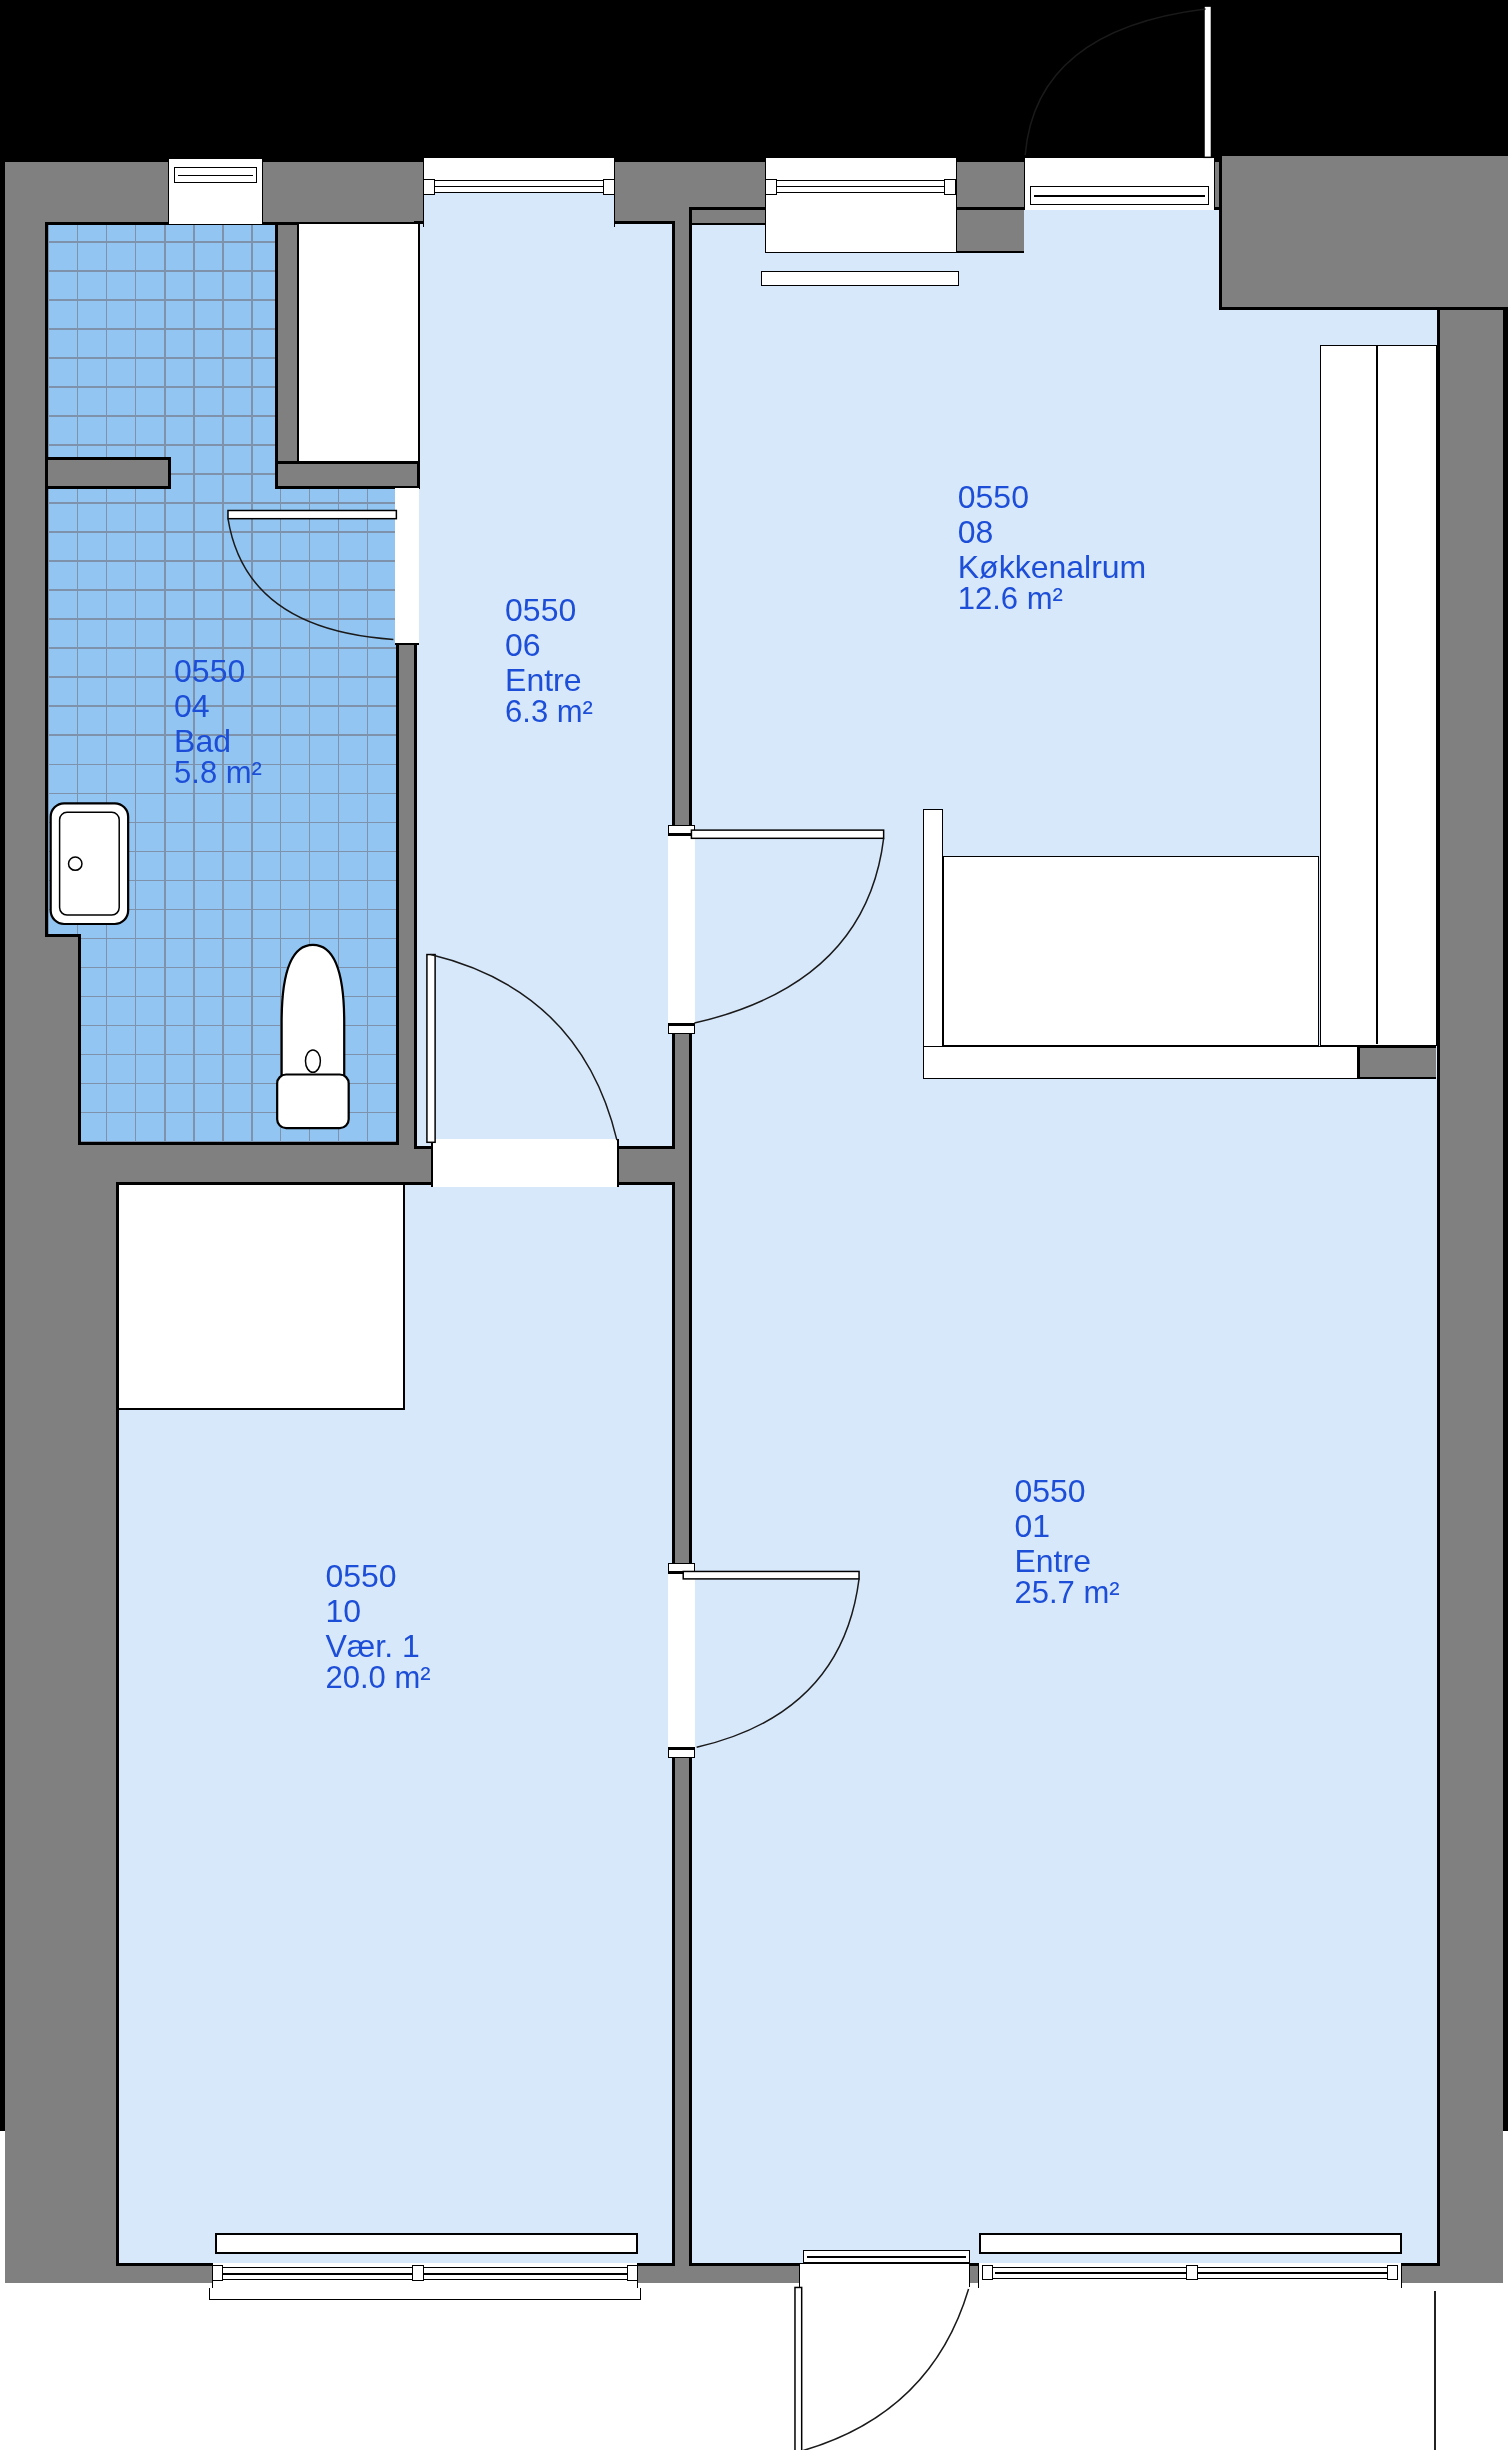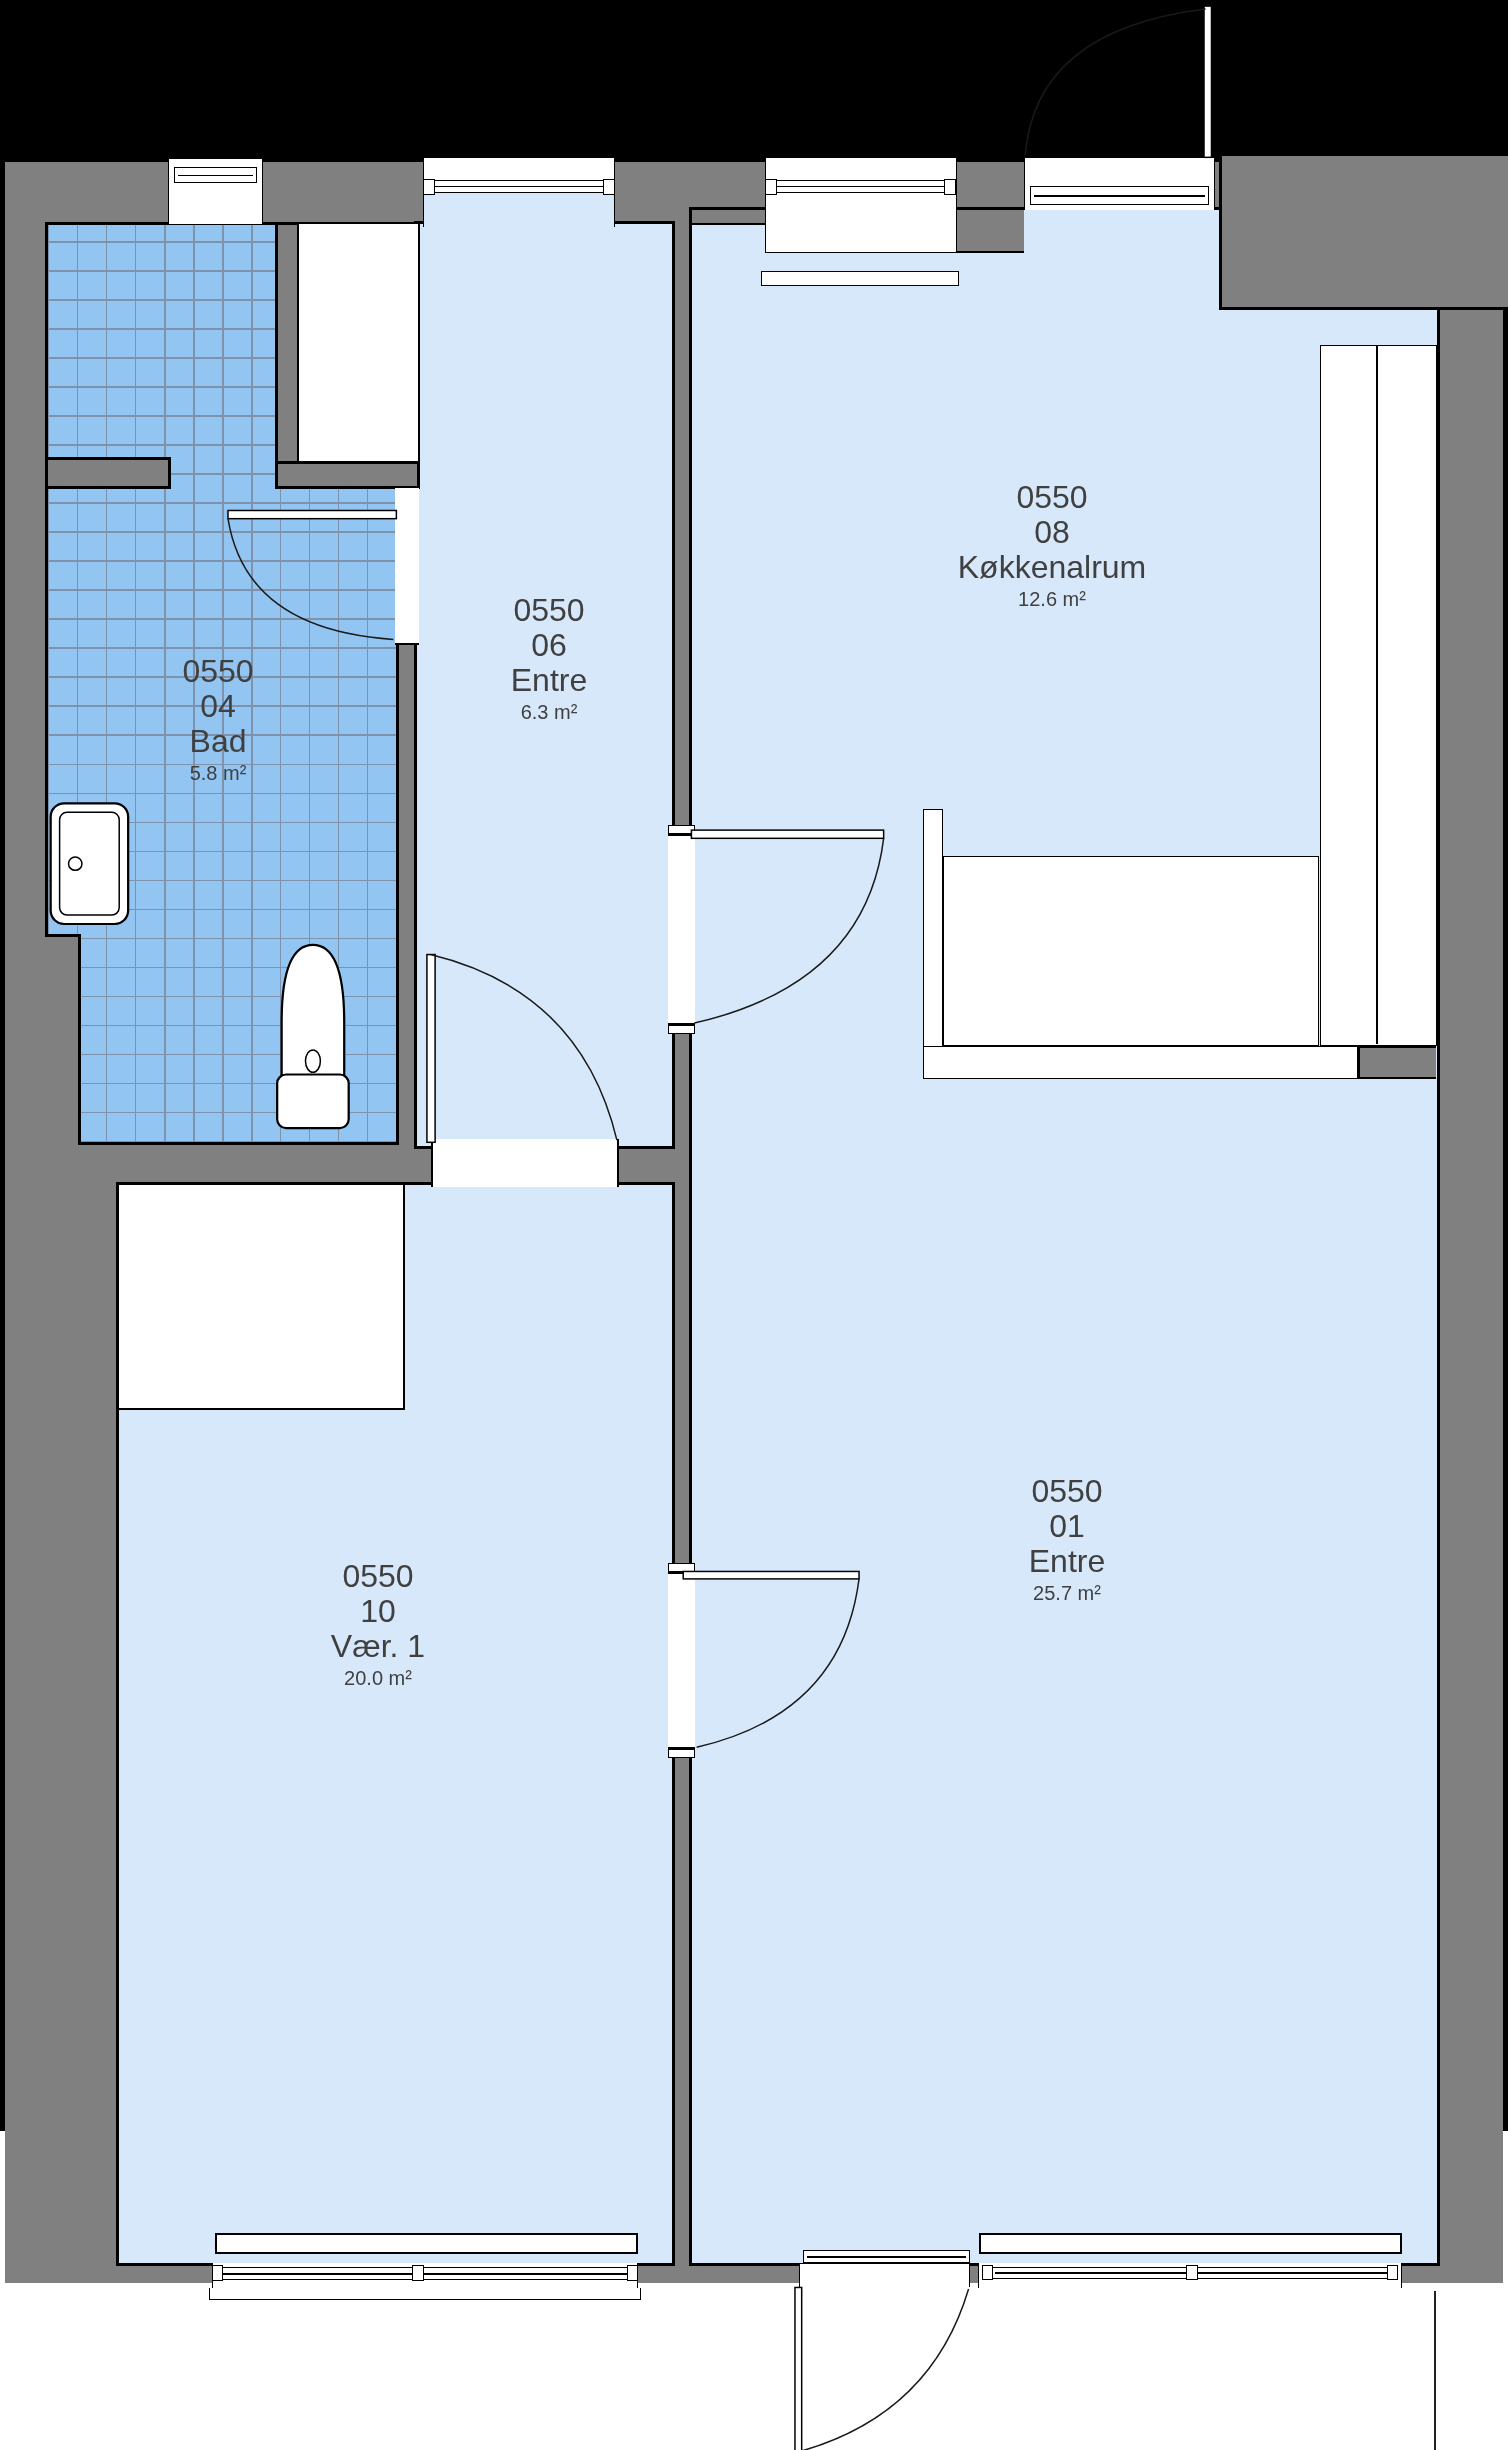--- a/index.html
+++ b/index.html
@@ -14,23 +14,23 @@
   .floor{background:var(--floor);border:3px solid var(--ink);}
   .tilefloor{
     background-color:var(--tile);
     background-image:
       repeating-linear-gradient(0deg, var(--tileline) 0 1.5px, transparent 1.5px 29px),
       repeating-linear-gradient(90deg, var(--tileline) 0 1.5px, transparent 1.5px 29px);
     border:3px solid var(--ink);
   }
   .glassbar{background:#fff;border:1.5px solid var(--ink);}
   .glassline{position:absolute;left:3px;right:3px;top:50%;height:1.5px;margin-top:-0.7px;background:var(--ink);}
-  .room-label{position:absolute;transform:translateX(-50%);text-align:center;color:#404040;white-space:nowrap;}
+  .room-label{position:absolute;transform:translateX(-50%);color:#1d4ed8;white-space:nowrap;}
   .room-label .l{font-size:32px;line-height:35px;}
-  .room-label .a{font-size:20px;line-height:28px;}
+  .room-label .a{font-size:31px;line-height:28px;}
   svg{position:absolute;left:0;top:0;pointer-events:none;}
 </style>
 </head>
 <body>
 
 <div id="plan">
 
   <div class="abs" style="left:0;top:210;width:1508px;height:2131px;background:var(--ink);"></div>
 
   <div class="abs gray" style="left:5.2px;top:162px;width:1498px;height:2121px;"></div>

